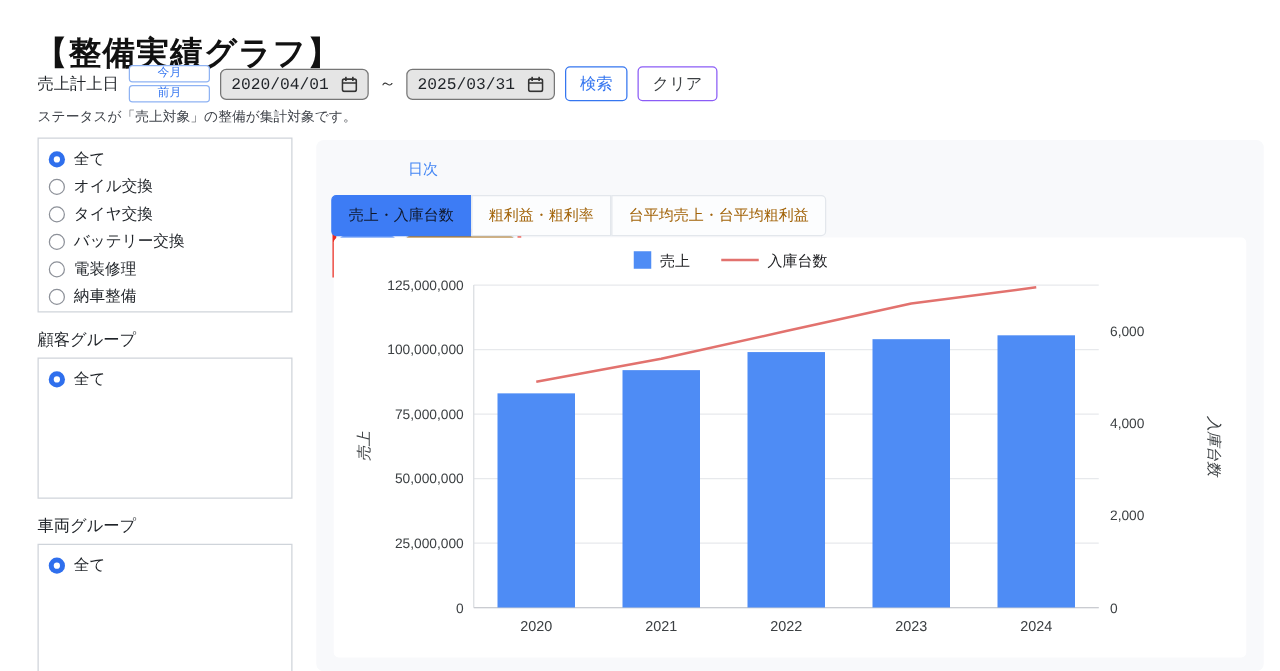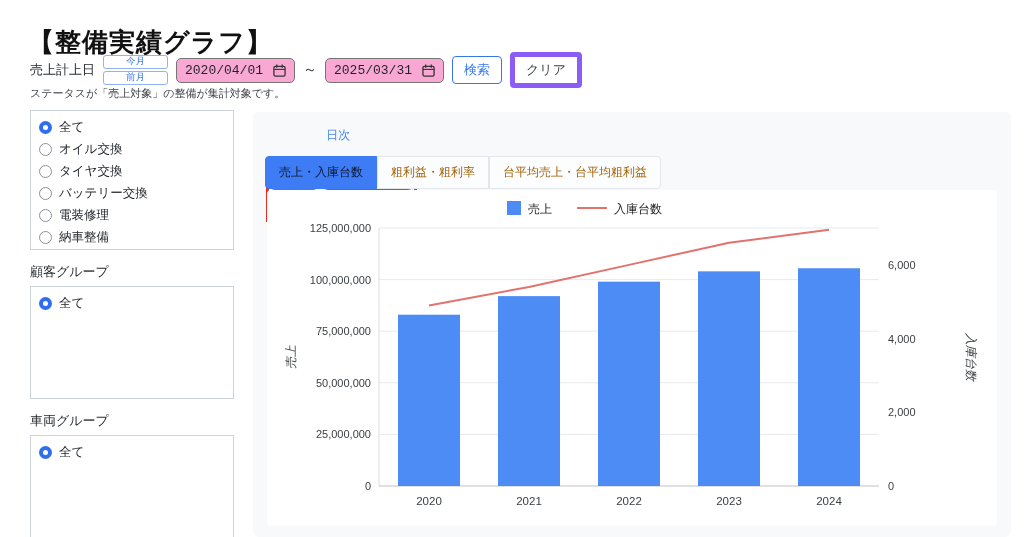--- a/index.html
+++ b/index.html
@@ -10,25 +10,25 @@
     color:#202124;
   }
   
   .page-title{position:absolute;left:28px;top:8px;font-size:26px;font-weight:700;color:#111;letter-spacing:1px;}
   .filter-row{position:absolute;left:30px;top:52px;display:flex;align-items:center;gap:8px;font-family:Liberation Mono, monospace;}
   .filter-label{font-size:13px;font-weight:500;color:#1f2328;}
   .month-col{display:flex;flex-direction:column;gap:2px;}
   .mini-btn{font-size:9.5px;color:#3576f0;border:1px solid #8fb3f3;border-radius:3px;background:#fff;
     padding:0 22px;line-height:12px;height:14px;cursor:pointer;font-family:inherit;}
   .date-box{display:flex;align-items:center;gap:10px;border:1px solid #767676;border-radius:5px;
-    padding:4px 8px;font-size:13px;background:#f9a8d4;cursor:pointer;color:#1f2328;}
+    padding:4px 8px;font-size:13px;background:#e5e5e5;cursor:pointer;color:#1f2328;}
   .tilde{font-size:14px;color:#333;}
   .btn{border-radius:4px;padding:4px 11px;font-size:13px;background:#fff;cursor:pointer;font-family:inherit;}
   .btn-search{border:1px solid #3576f0;color:#3576f0;}
-  .btn-clear{border:5px solid #8b5cf6;color:#3c4043;}
+  .btn-clear{border:1px solid #8b5cf6;color:#3c4043;}
   .note{position:absolute;left:30px;top:86px;font-size:11px;color:#3f434a;}
   
   .sidebar{position:absolute;left:30px;top:110px;width:204px;}
   .side-title{font-size:13px;color:#1f2328;margin:0 0 5px 0;}
   .side-title.gap{margin-top:13px;}
   .list-box{border:1px solid #cfd4da;background:#fff;padding:5px 8px;overflow:hidden;box-sizing:border-box;}
   .box-kubun{height:140px;}
   .box-customer{height:113px;}
   .box-vehicle{height:120px;}
   .radio-row{display:flex;align-items:center;gap:7px;font-size:12.5px;color:#1f2328;padding:2.5px 0;cursor:pointer;}

